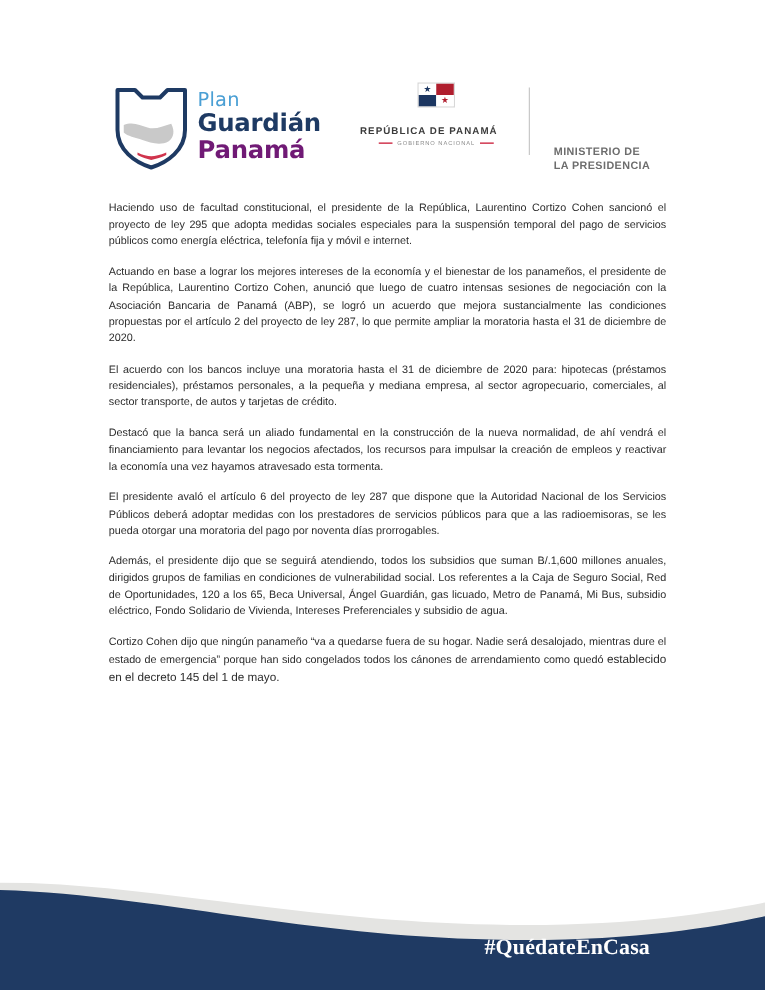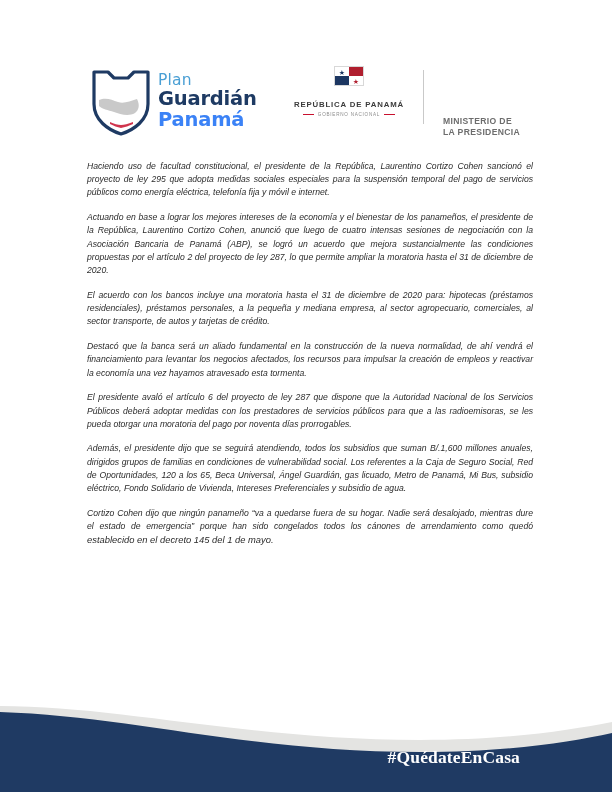--- a/index.html
+++ b/index.html
@@ -62,31 +62,30 @@
     font-weight: bold;
     color: #1e3a63;
     letter-spacing: -0.2px;
     display: block;
     margin-bottom: 1px;
   }
   .panama-word {
     font-family: "DejaVu Sans", sans-serif;
     font-size: 19.5px;
     font-weight: bold;
-    color: #3b82f6;
+    color: #701a75;
     letter-spacing: -0.2px;
     display: block;
   }
 
   .republic-block {
     position: absolute;
     left: 288px;
     top: 4px;
     width: 122px;
-    text-align: center;
   }
   .flag {
     width: 30px;
     height: 20px;
     margin: 0 auto 14px auto;
     display: grid;
     grid-template-columns: 1fr 1fr;
     grid-template-rows: 1fr 1fr;
     border: 0.5px solid #d8d8d8;
     box-sizing: border-box;
@@ -179,21 +178,20 @@
     letter-spacing: 0.05px;
   }
 
   .para {
     font-family: "Liberation Sans", sans-serif;
     font-size: 8.65px;
     line-height: 1.53;
     color: #2b2b2b;
     text-align: justify;
     margin: 0 0 11.5px 0;
-    font-style: italic;
   }
   .para:last-child { margin-bottom: 0; }
 
   .para .emphasis {
     font-size: 9.4px;
   }
 
   
   .footer {
     position: absolute;

